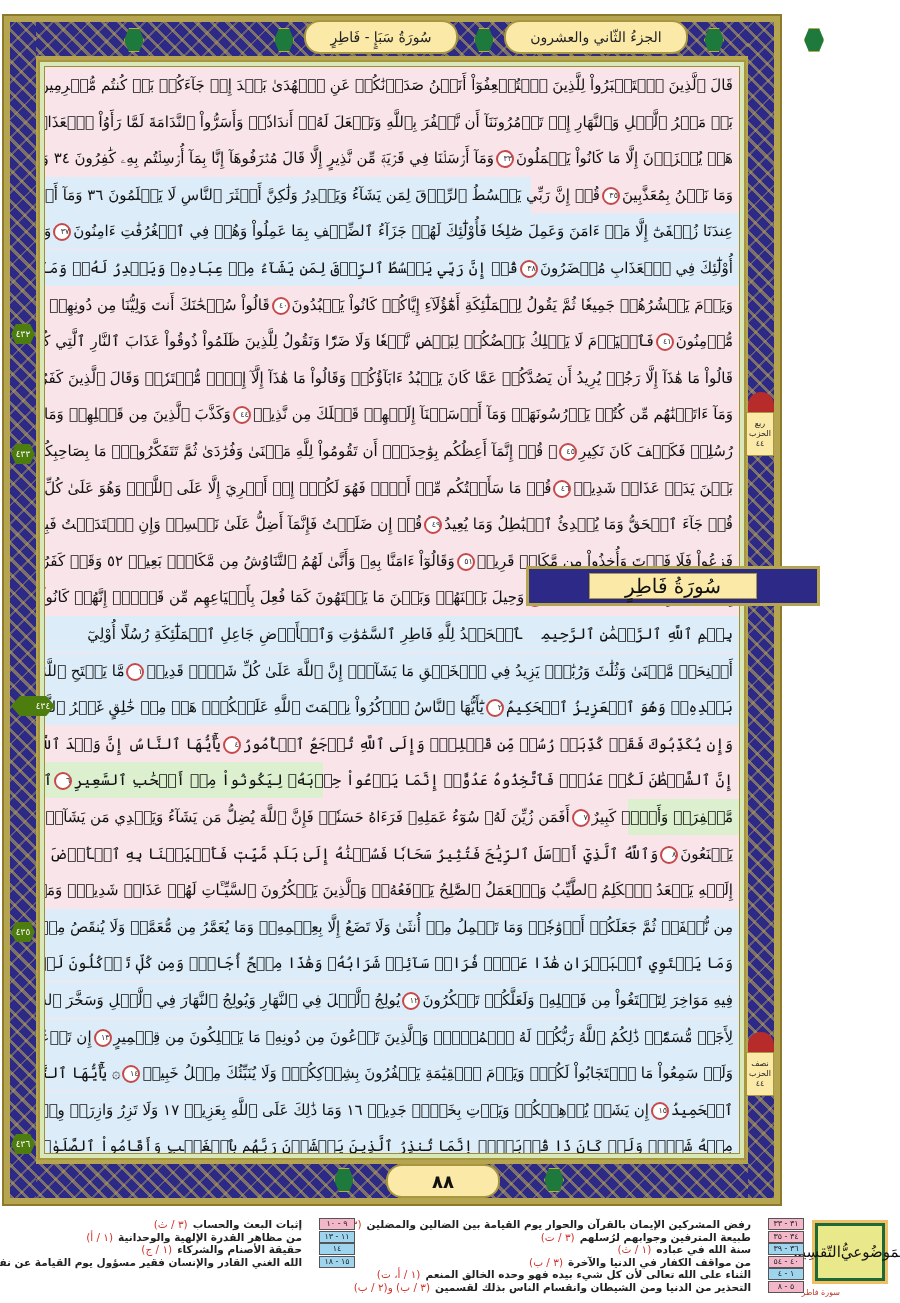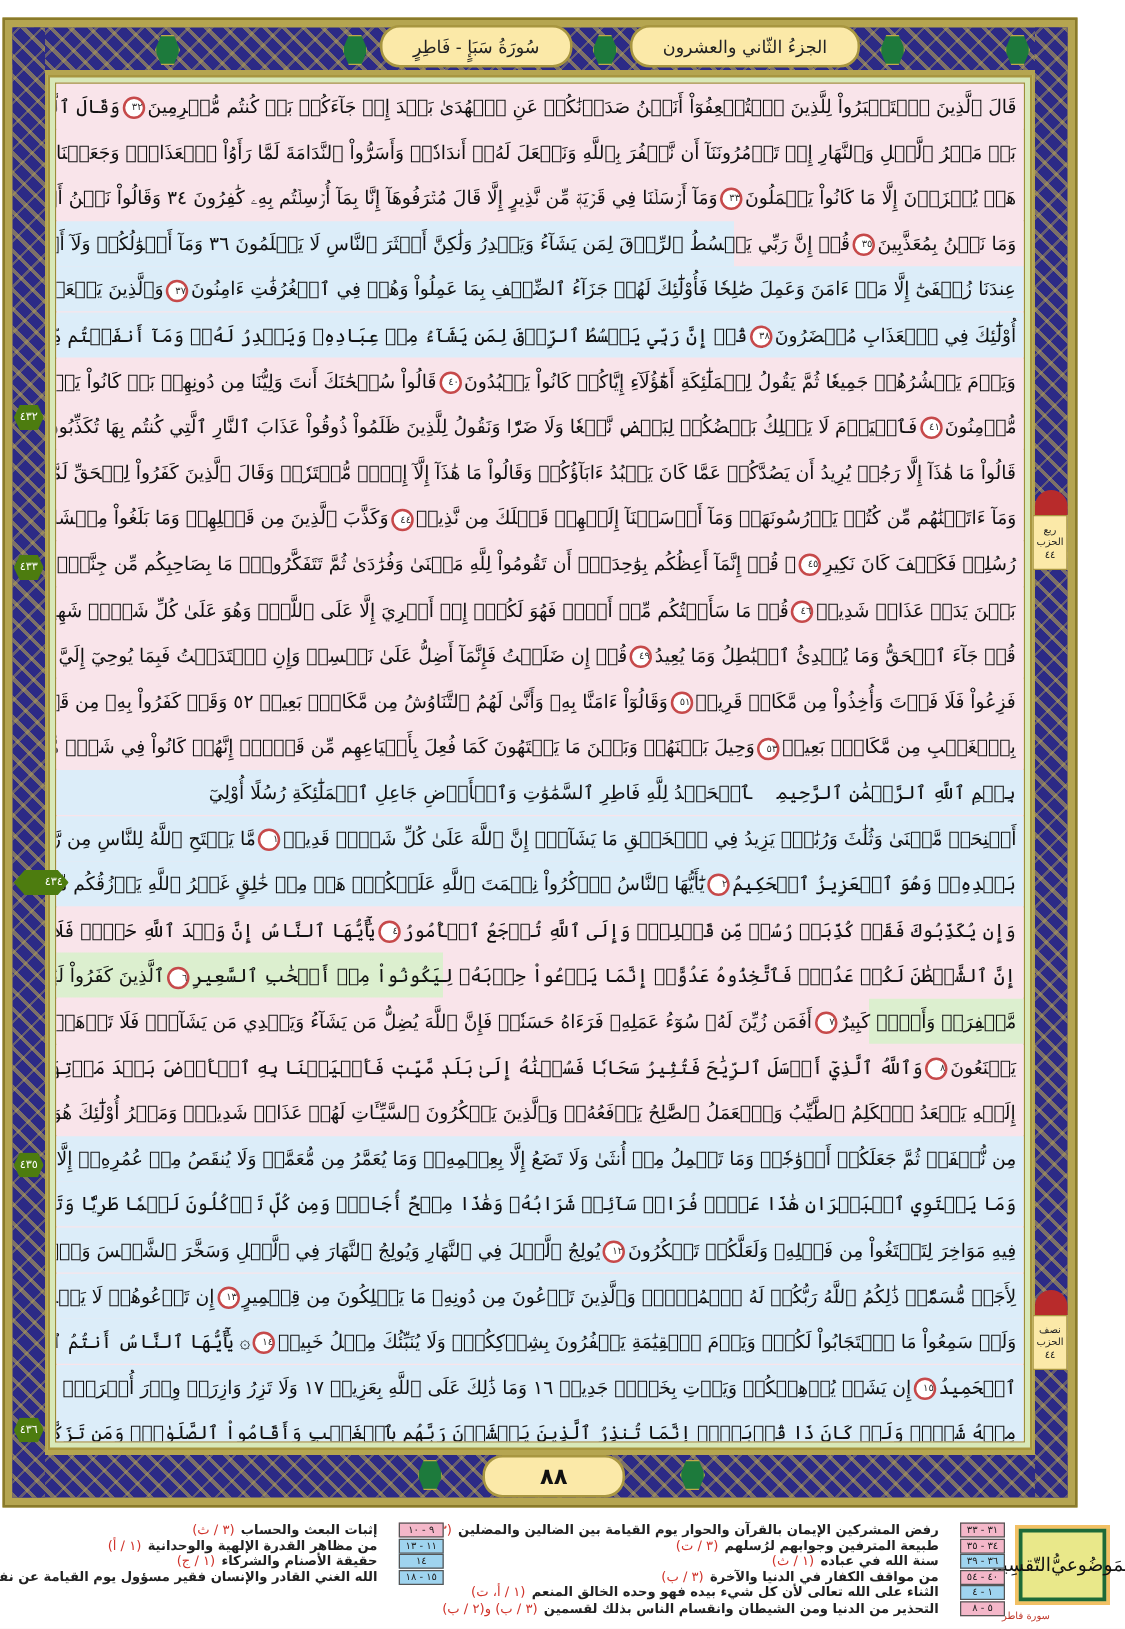--- a/index.html
+++ b/index.html
@@ -1,17 +1,17 @@
 <!DOCTYPE html>
 <html><head>
 <meta charset="utf-8">
 <style>
   html,body{margin:0;padding:0;}
   body{width:900px;height:1303px;background:#ffffff;position:relative;overflow:hidden;font-family:"DejaVu Sans",sans-serif;}
-  .frame{position:absolute;left:2px;top:14px;width:860px;height:1192px;background:#b5a550;border:2px solid #8a7a2a;box-sizing:border-box;}
+  .frame{position:absolute;left:2px;top:14px;width:780px;height:1192px;background:#b5a550;border:2px solid #8a7a2a;box-sizing:border-box;}
   .band{position:absolute;background:#2c2a86;}
   .band-top{left:6px;right:6px;top:6px;height:34px;}
   .band-bot{left:6px;right:6px;bottom:6px;height:34px;}
   .band-left{left:6px;top:6px;bottom:6px;width:26px;}
   .band-right{right:6px;top:6px;bottom:6px;width:26px;}
   .vine{position:absolute;inset:0;background-image:repeating-linear-gradient(45deg,rgba(190,170,80,.55) 0 3px,transparent 3px 11px),repeating-linear-gradient(-45deg,rgba(190,170,80,.4) 0 2px,transparent 2px 13px);}
   .inner-border{position:absolute;left:34px;right:34px;top:44px;bottom:44px;background:#d8e8b8;border:2px solid #a89640;}
   .page{position:absolute;left:40px;right:40px;top:50px;bottom:50px;background:#f9e4ea;border:1px solid #9d8d3a;overflow:hidden;}
   .header-cart{position:absolute;top:4px;height:30px;background:#fbe9a8;border:2px solid #a89640;border-radius:16px;display:flex;align-items:center;justify-content:center;font-family:"DejaVu Serif",serif;font-size:14px;color:#222;z-index:3;}
   .cart-juz{left:500px;width:180px;}
@@ -91,20 +91,23 @@
       <div class="line pink" style="top: 805.2px;"><span>إِلَيۡهِ يَصۡعَدُ ٱلۡكَلِمُ ٱلطَّيِّبُ وَٱلۡعَمَلُ ٱلصَّٰلِحُ يَرۡفَعُهُۥۚ وَٱلَّذِينَ يَمۡكُرُونَ ٱلسَّيِّـَٔاتِ لَهُمۡ عَذَابٞ شَدِيدٞۖ وَمَكۡرُ أُوْلَٰٓئِكَ هُوَ يَبُورُ</span><span class="aya">١٠</span></div>
       <div class="line blue" style="top: 841.8px;"><span>مِن نُّطۡفَةٖ ثُمَّ جَعَلَكُمۡ أَزۡوَٰجٗاۚ وَمَا تَحۡمِلُ مِنۡ أُنثَىٰ وَلَا تَضَعُ إِلَّا بِعِلۡمِهِۦۚ وَمَا يُعَمَّرُ مِن مُّعَمَّرٖ وَلَا يُنقَصُ مِنۡ عُمُرِهِۦٓ إِلَّا فِي كِتَٰبٍۚ إِنَّ ذَٰلِكَ عَلَى ٱللَّهِ يَسِيرٞ</span></div>
       <div class="line blue" style="top: 878.4px;"><span>وَمَا يَسۡتَوِي ٱلۡبَحۡرَانِ هَٰذَا عَذۡبٞ فُرَاتٞ سَآئِغٞ شَرَابُهُۥ وَهَٰذَا مِلۡحٌ أُجَاجٞۖ وَمِن كُلّٖ تَأۡكُلُونَ لَحۡمٗا طَرِيّٗا وَتَسۡتَخۡرِجُونَ حِلۡيَةٗ تَلۡبَسُونَهَاۖ وَتَرَى ٱلۡفُلۡكَ</span></div>
       <div class="line blue" style="top: 915px;"><span>فِيهِ مَوَاخِرَ لِتَبۡتَغُواْ مِن فَضۡلِهِۦ وَلَعَلَّكُمۡ تَشۡكُرُونَ</span><span class="aya">١٢</span><span>يُولِجُ ٱلَّيۡلَ فِي ٱلنَّهَارِ وَيُولِجُ ٱلنَّهَارَ فِي ٱلَّيۡلِ وَسَخَّرَ ٱلشَّمۡسَ وَٱلۡقَمَرَۖ كُلّٞ يَجۡرِي</span></div>
       <div class="line blue" style="top: 951.6px;"><span>لِأَجَلٖ مُّسَمّٗىۚ ذَٰلِكُمُ ٱللَّهُ رَبُّكُمۡ لَهُ ٱلۡمُلۡكُۚ وَٱلَّذِينَ تَدۡعُونَ مِن دُونِهِۦ مَا يَمۡلِكُونَ مِن قِطۡمِيرٍ</span><span class="aya">١٣</span><span>إِن تَدۡعُوهُمۡ لَا يَسۡمَعُواْ دُعَآءَكُمۡ</span></div>
       <div class="line blue" style="top: 988.2px;"><span>وَلَوۡ سَمِعُواْ مَا ٱسۡتَجَابُواْ لَكُمۡۖ وَيَوۡمَ ٱلۡقِيَٰمَةِ يَكۡفُرُونَ بِشِرۡكِكُمۡۚ وَلَا يُنَبِّئُكَ مِثۡلُ خَبِيرٖ</span><span class="aya">١٤</span><span>۞ يَٰٓأَيُّهَا ٱلنَّاسُ أَنتُمُ ٱلۡفُقَرَآءُ إِلَى ٱللَّهِۖ وَٱللَّهُ هُوَ ٱلۡغَنِيُّ</span></div>
       <div class="line blue" style="top: 1024.8px;"><span>ٱلۡحَمِيدُ</span><span class="aya">١٥</span><span>إِن يَشَأۡ يُذۡهِبۡكُمۡ وَيَأۡتِ بِخَلۡقٖ جَدِيدٖ ١٦ وَمَا ذَٰلِكَ عَلَى ٱللَّهِ بِعَزِيزٖ ١٧ وَلَا تَزِرُ وَازِرَةٞ وِزۡرَ أُخۡرَىٰۚ وَإِن تَدۡعُ مُثۡقَلَةٌ إِلَىٰ حِمۡلِهَا لَا يُحۡمَلۡ</span></div>
       <div class="line blue" style="top: 1061.4px;"><span>مِنۡهُ شَيۡءٞ وَلَوۡ كَانَ ذَا قُرۡبَىٰٓۗ إِنَّمَا تُنذِرُ ٱلَّذِينَ يَخۡشَوۡنَ رَبَّهُم بِٱلۡغَيۡبِ وَأَقَامُواْ ٱلصَّلَوٰةَۚ وَمَن تَزَكَّىٰ فَإِنَّمَا يَتَزَكَّىٰ لِنَفۡسِهِۦۚ وَإِلَى ٱللَّهِ ٱلۡمَصِيرُ</span></div>
     </div>
 
+  <div class="sura-banner">
+    <div class="mid">سُورَةُ فَاطِرٍ</div>
+  </div>
 
   <div class="gem" style="left:330px;bottom:12px;"></div>
   <div class="gem" style="left:540px;bottom:12px;"></div>
   <div class="page-num">٨٨</div>
 
   <div class="side-marker" style="left:7px;top:308px;">٤٣٢</div>
   <div class="side-marker" style="left:7px;top:428px;">٤٣٣</div>
   <div class="side-marker" style="left:7px;top:680px;padding-left:20px;">٤٣٤</div>
   <div class="side-marker" style="left:7px;top:906px;">٤٣٥</div>
   <div class="side-marker" style="left:7px;top:1118px;">٤٣٦</div>

